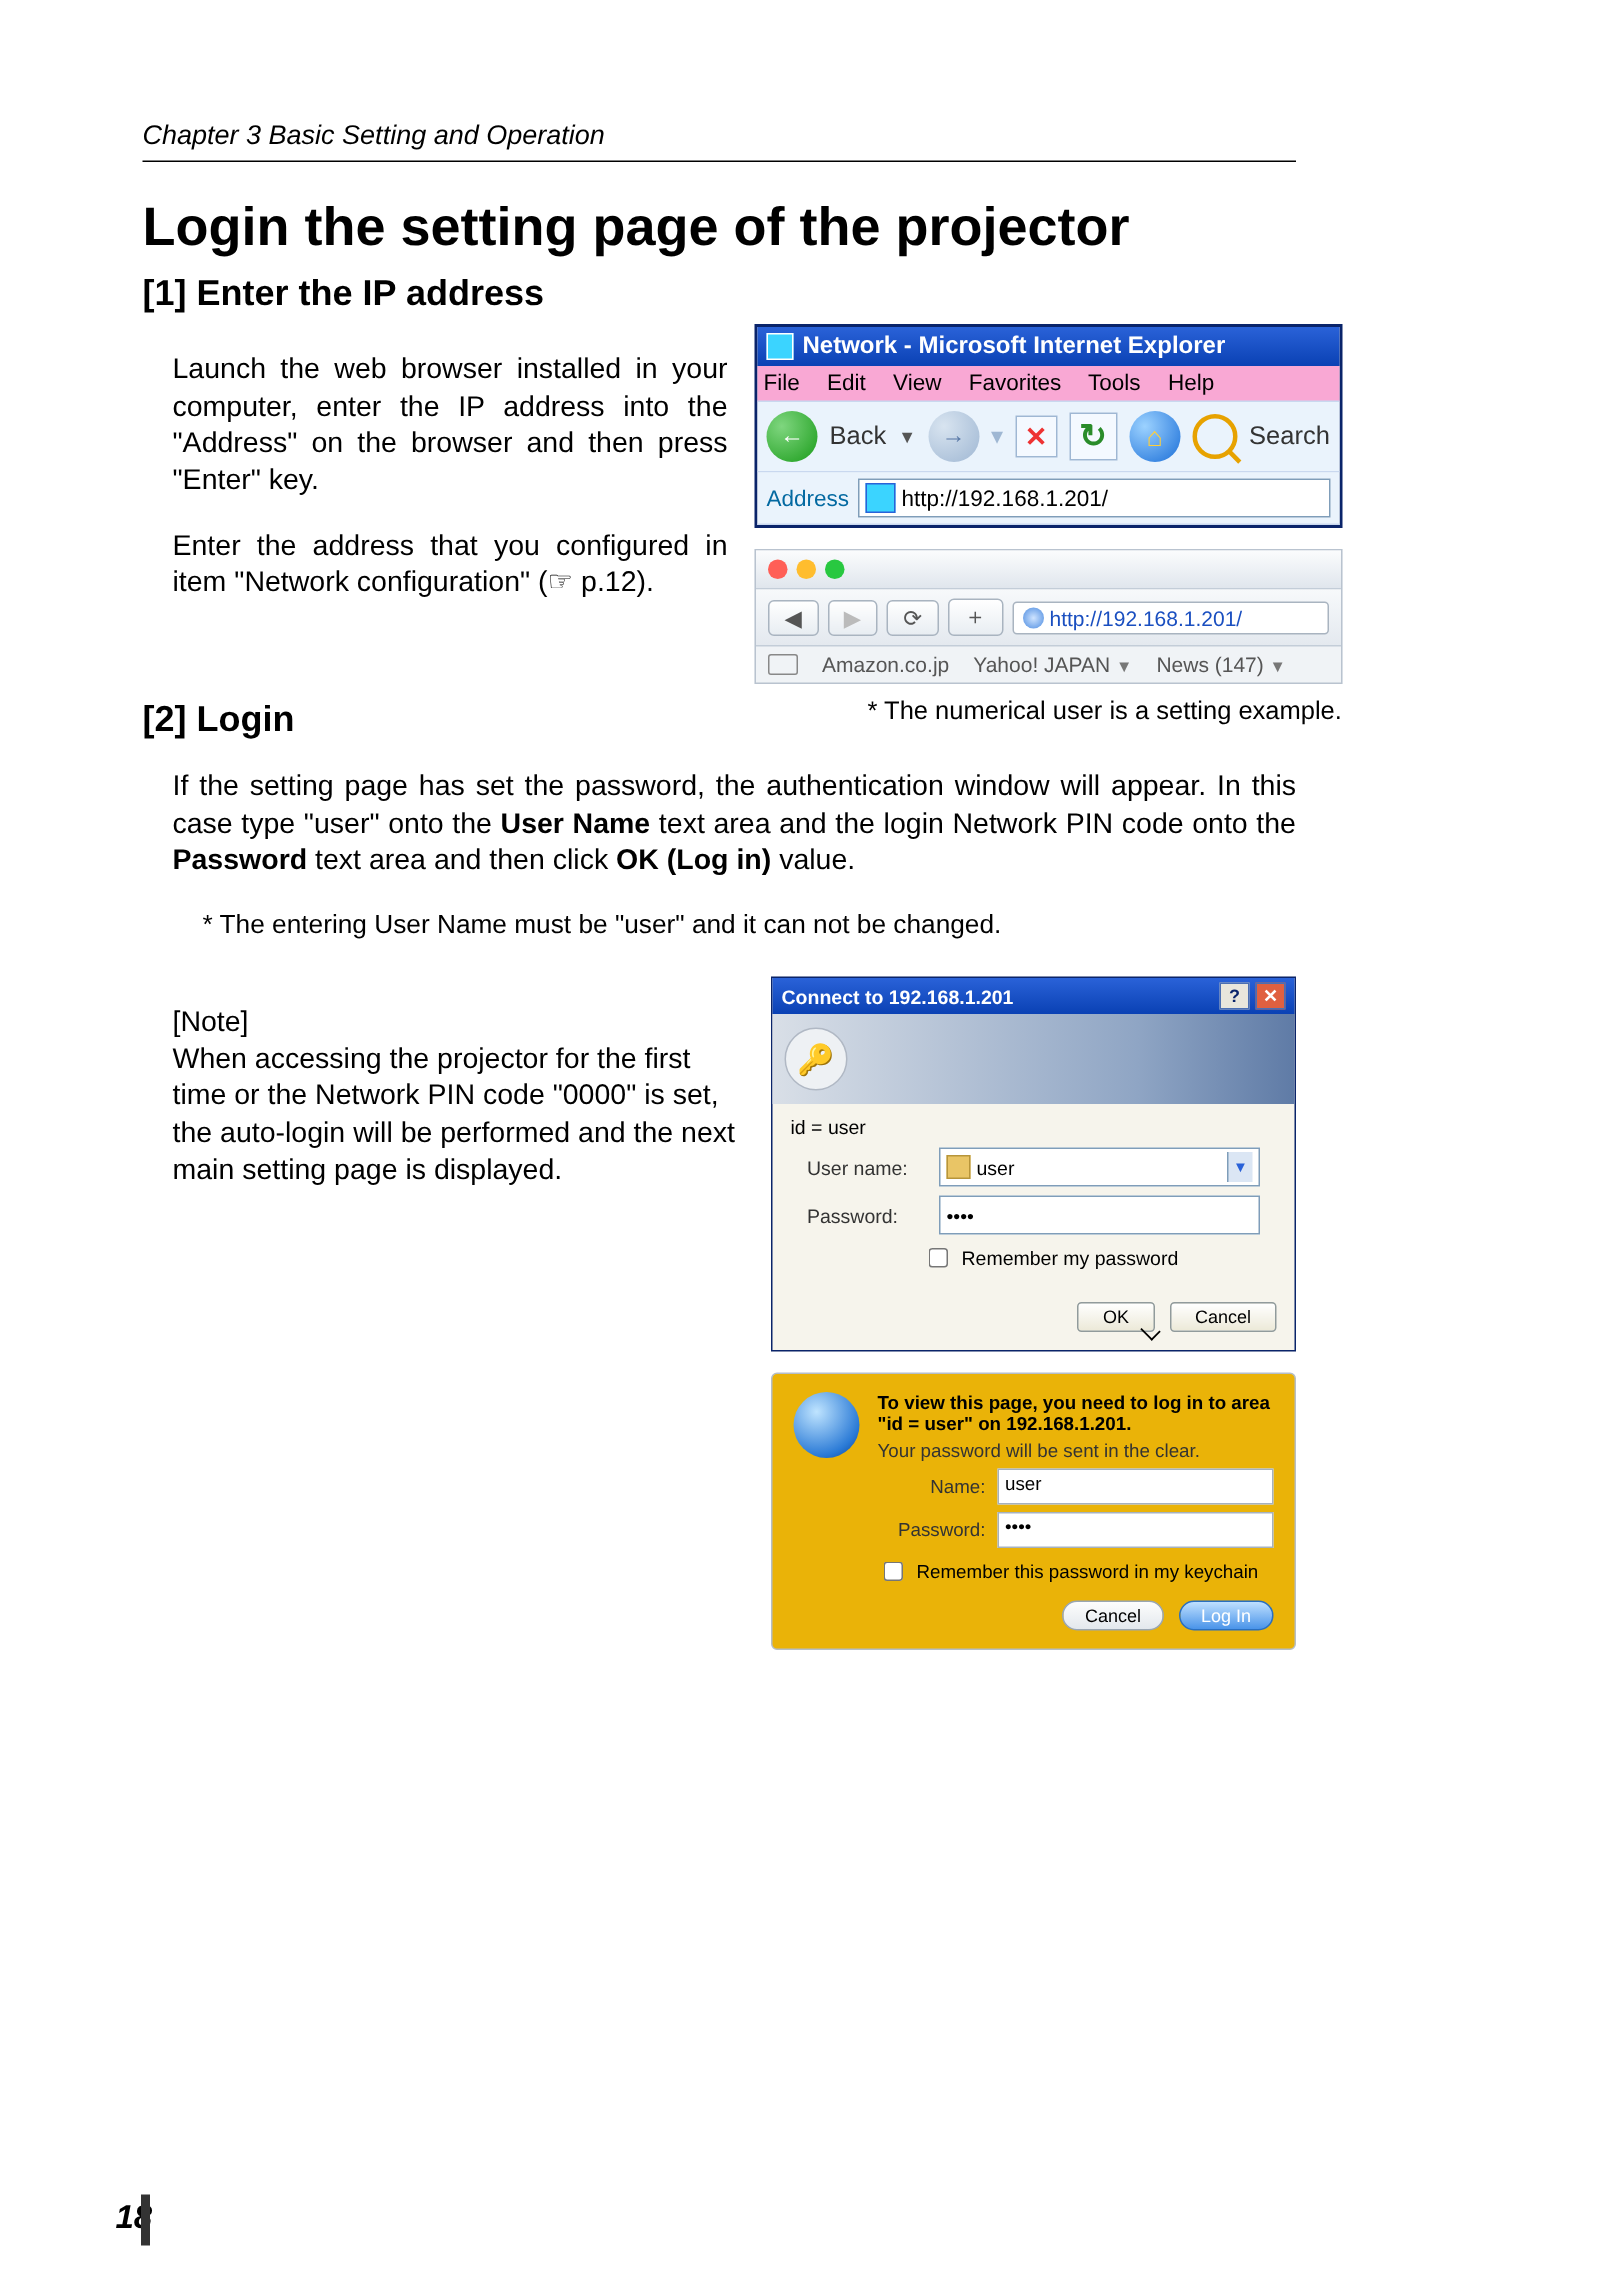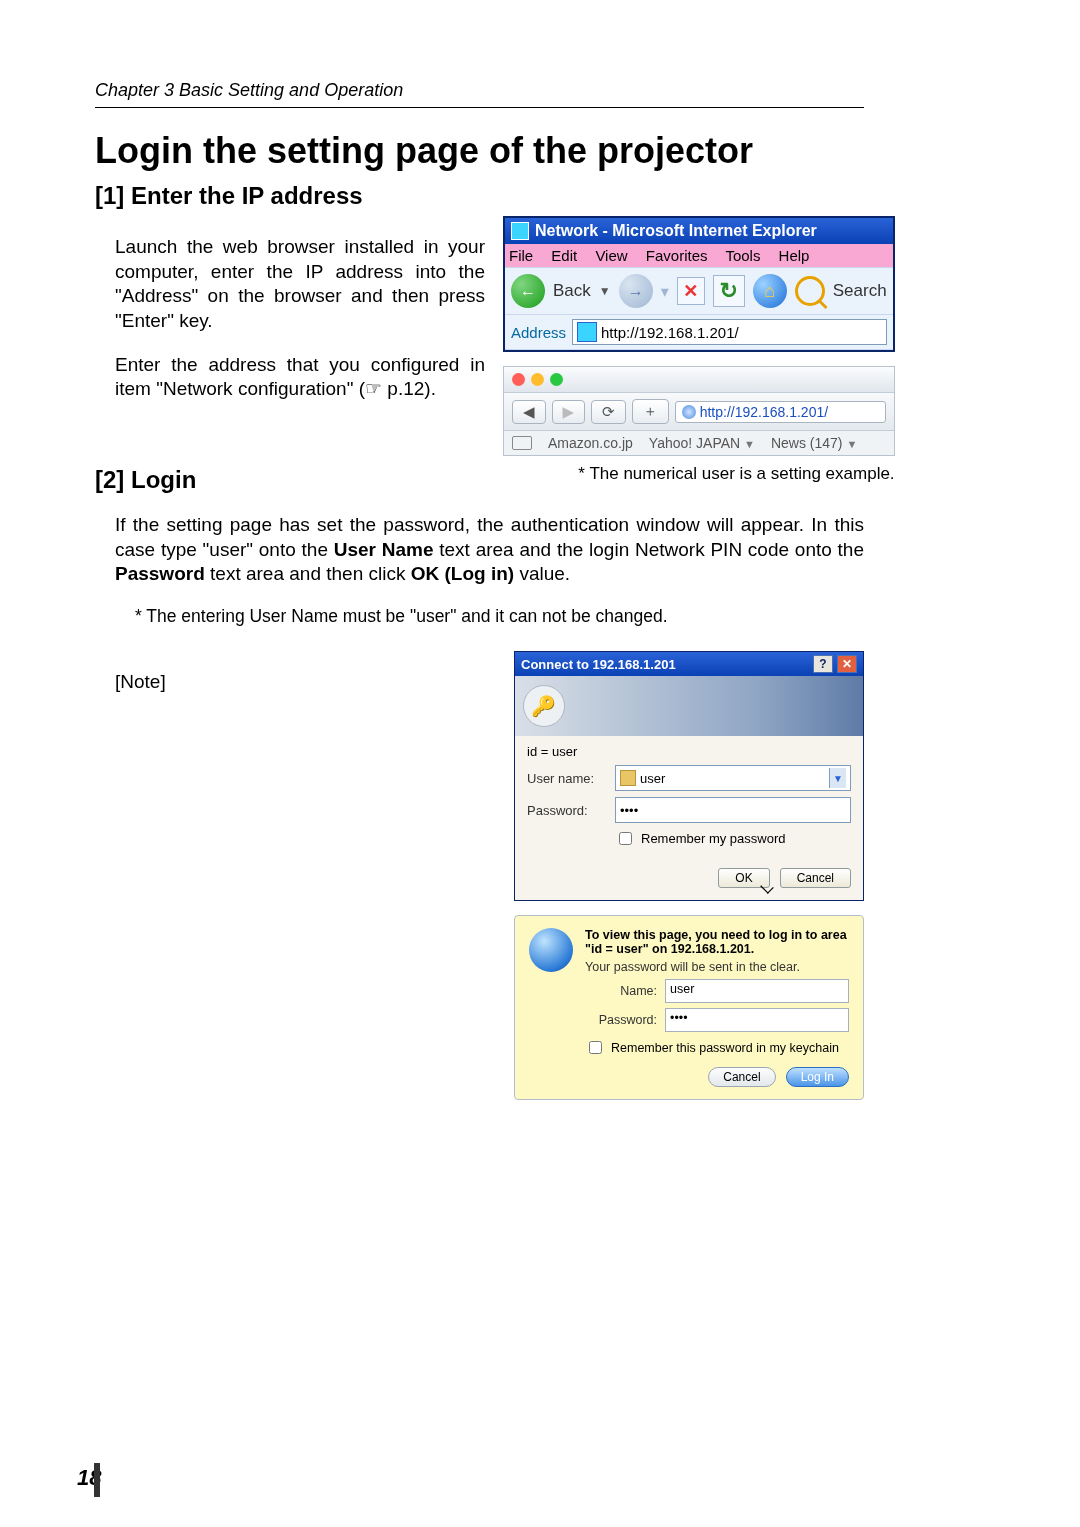--- a/index.html
+++ b/index.html
@@ -225,42 +225,42 @@
     height:60px;
     background:linear-gradient(90deg,#d9dfe7,#8fa5c4 70%,#5f7ba6);
     display:flex;align-items:center;padding-left:8px;
   }
   .xp-keys{
     width:40px;height:40px;border-radius:50%;
     background:#eef1f4;border:1px solid #b0b8c4;color:#caa23a;
     display:flex;align-items:center;justify-content:center;font-size:20px;
   }
   .xp-body{padding:8px 12px 12px 12px;}
-  .xp-row{display:flex;align-items:center;gap:8px;margin:6px 0;}
+  .xp-row{display:flex;align-items:center;gap:8px;margin:6px 11px;}
   .xp-row label{width:80px;color:#333;}
   .xp-input{
     flex:1;border:1px solid #7f9db9;background:#fff;padding:2px 4px;
     display:flex;align-items:center;gap:4px;height:20px;
   }
   .xp-input .tiny-icon{width:14px;height:14px;background:#e9c566;border:1px solid #b7953a;}
   .xp-dd{width:16px;height:20px;border-left:1px solid #7f9db9;background:#dbe6f4;color:#2a62d8;
     display:flex;align-items:center;justify-content:center;font-size:10px;}
   .xp-check{display:flex;align-items:center;gap:6px;margin-left:88px;margin-top:4px;}
   .xp-check input{accent-color:#2a62d8;}
   .xp-btnrow{display:flex;justify-content:flex-end;gap:10px;margin-top:20px;}
   .xp-btn{
     border:1px solid #919b9c;background:linear-gradient(#fff,#ece9d8);
     padding:2px 16px;font-size:12px;border-radius:3px;
   }
   .cursor{width:12px;height:16px;display:inline-block;margin-left:-6px;margin-top:8px;
     border-left:2px solid #000;border-bottom:2px solid #000;transform:rotate(-45deg) scale(0.6);}
 
   
   .mac-dialog{
-    border:1px solid #b5bec8;background:#fef9c3;margin-top:14px;
+    border:1px solid #b5bec8;background:#eab308;margin-top:14px;
     font-family:"Lucida Grande",Arial,sans-serif;font-size:12.5px;
     padding:12px 14px;
     border-radius:4px;
   }
   .mac-head{display:flex;gap:12px;}
   .mac-globe{
     width:44px;height:44px;border-radius:50%;
     background:radial-gradient(circle at 35% 30%,#bfe4ff,#2a7ad6 70%,#0a3b8e);
     flex-shrink:0;
   }
@@ -378,20 +378,21 @@
   <h2 class="section" style="margin-top:-18px;">[2] Login</h2>
 
   <p class="body-text justify indent">
     <span>If the setting page has set the password, the authentication window will appear. In this case type "user" onto the </span><strong>User Name</strong><span> text area and the login Network PIN code onto the </span><strong>Password</strong><span> text area and then click </span><strong>OK (Log in)</strong><span> value.</span>
   </p>
   <p class="small-note" style="margin:2px 0 0 40px;">* The entering User Name must be "user" and it can not be changed.</p>
 
   <div class="login-area">
     <div class="login-note-col">
       <p class="body-text indent" style="margin-bottom:0">[Note]</p>
+      <p class="body-text indent" style="margin-top:0">When accessing the projector for the first time or the Network PIN code "0000" is set, the auto-login will be performed and the next main setting page is displayed.</p>
     </div>
 
     <div class="dialogs-col">
 
       <div class="xp-dialog">
         <div class="xp-title">
           <span>Connect to 192.168.1.201</span>
           <div class="xp-title-btns">
             <div class="xp-tb">?</div>
             <div class="xp-tb close">✕</div>

